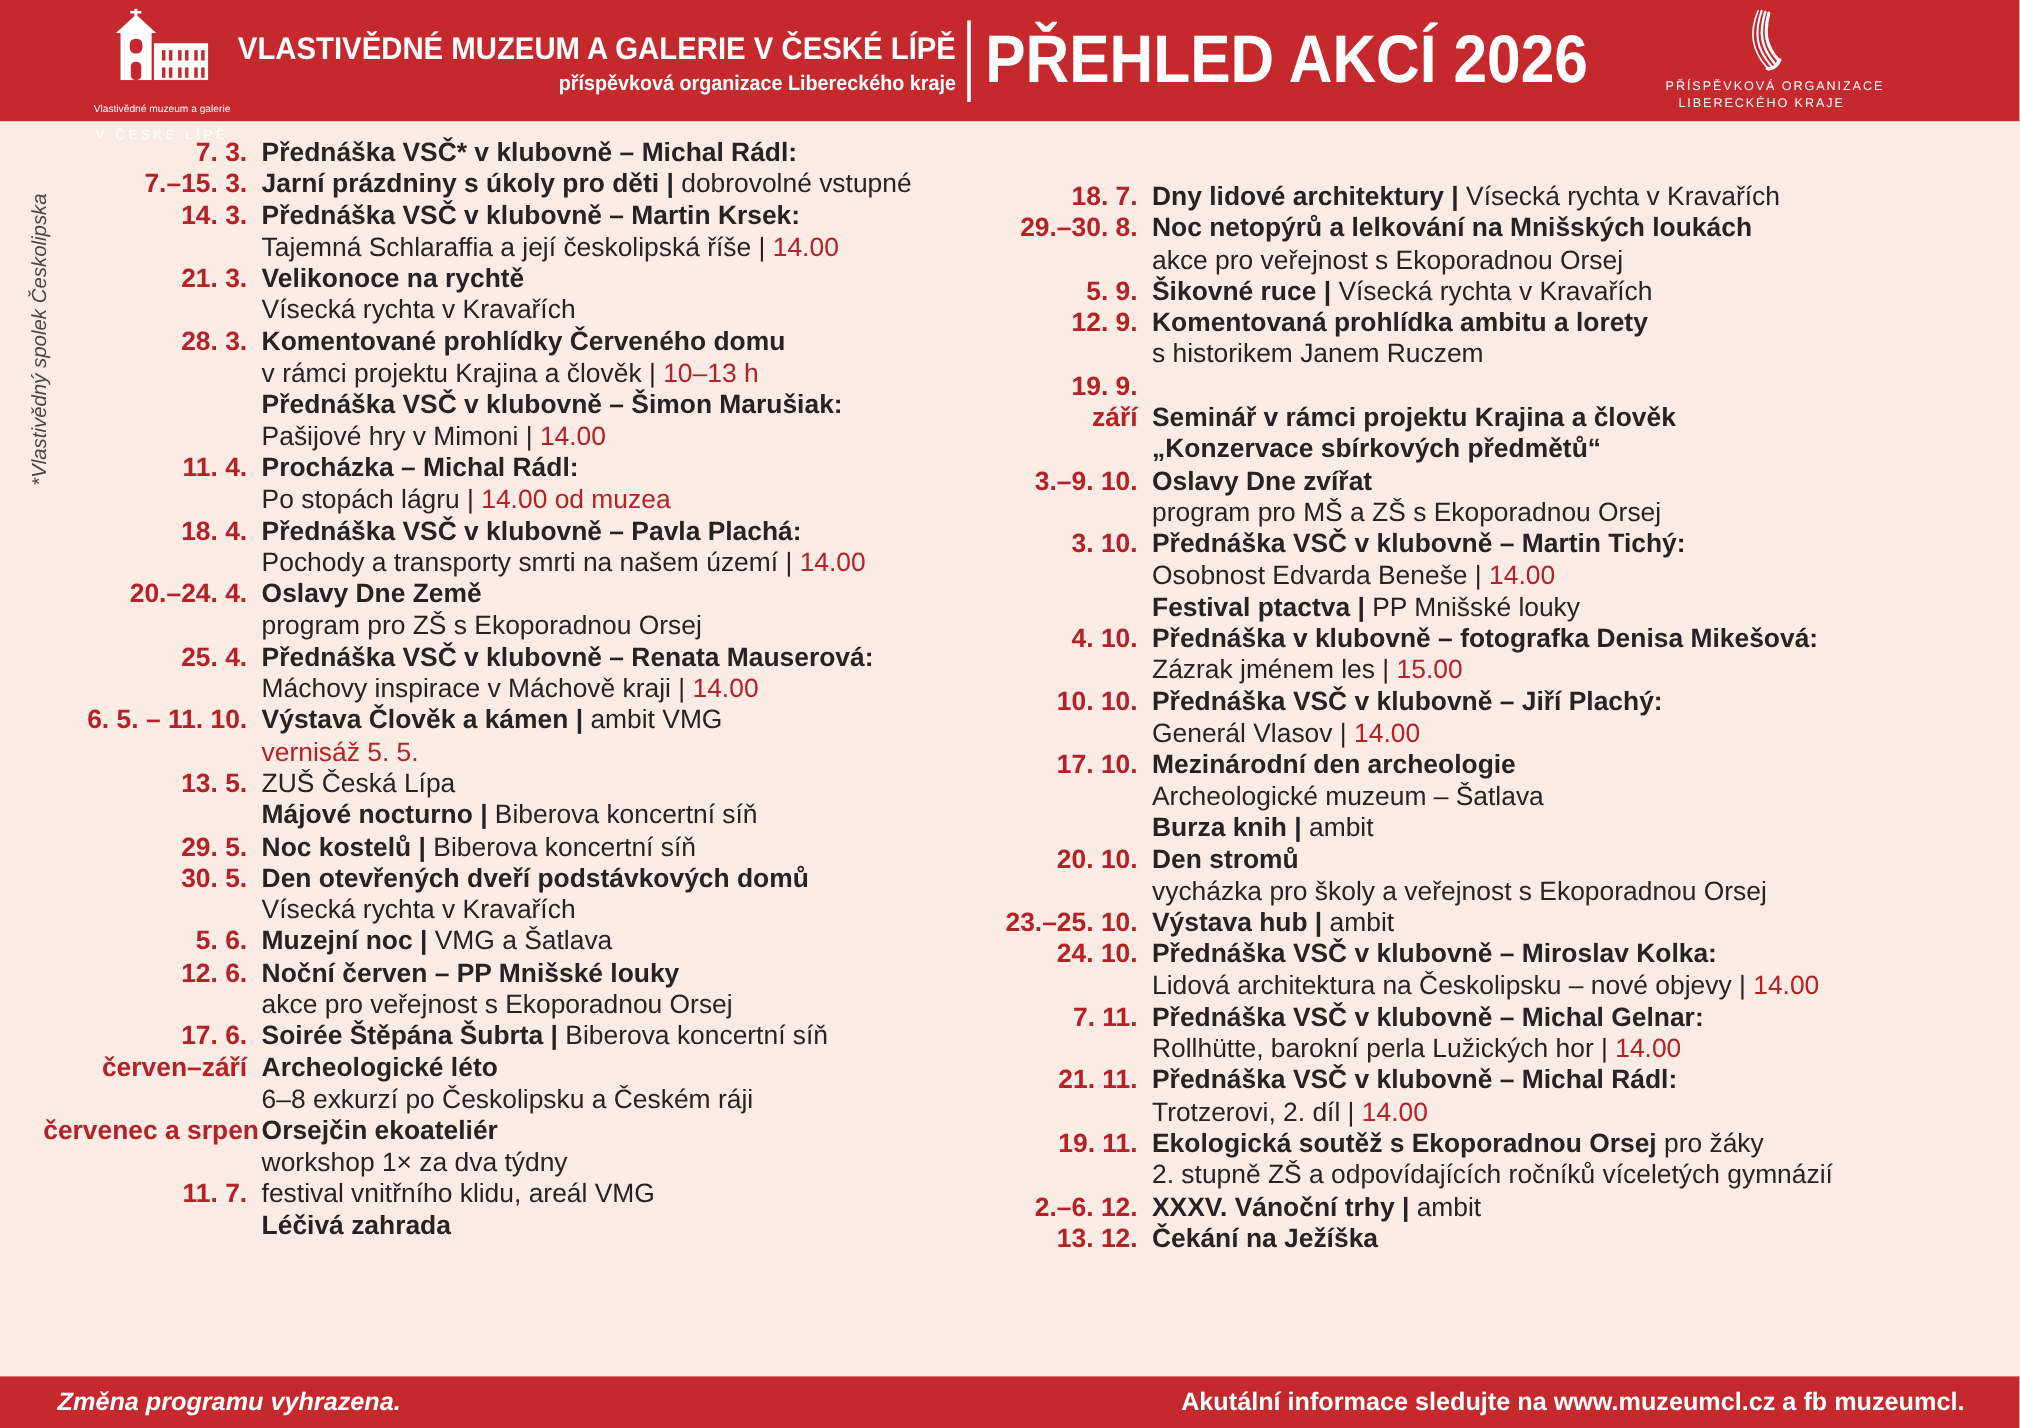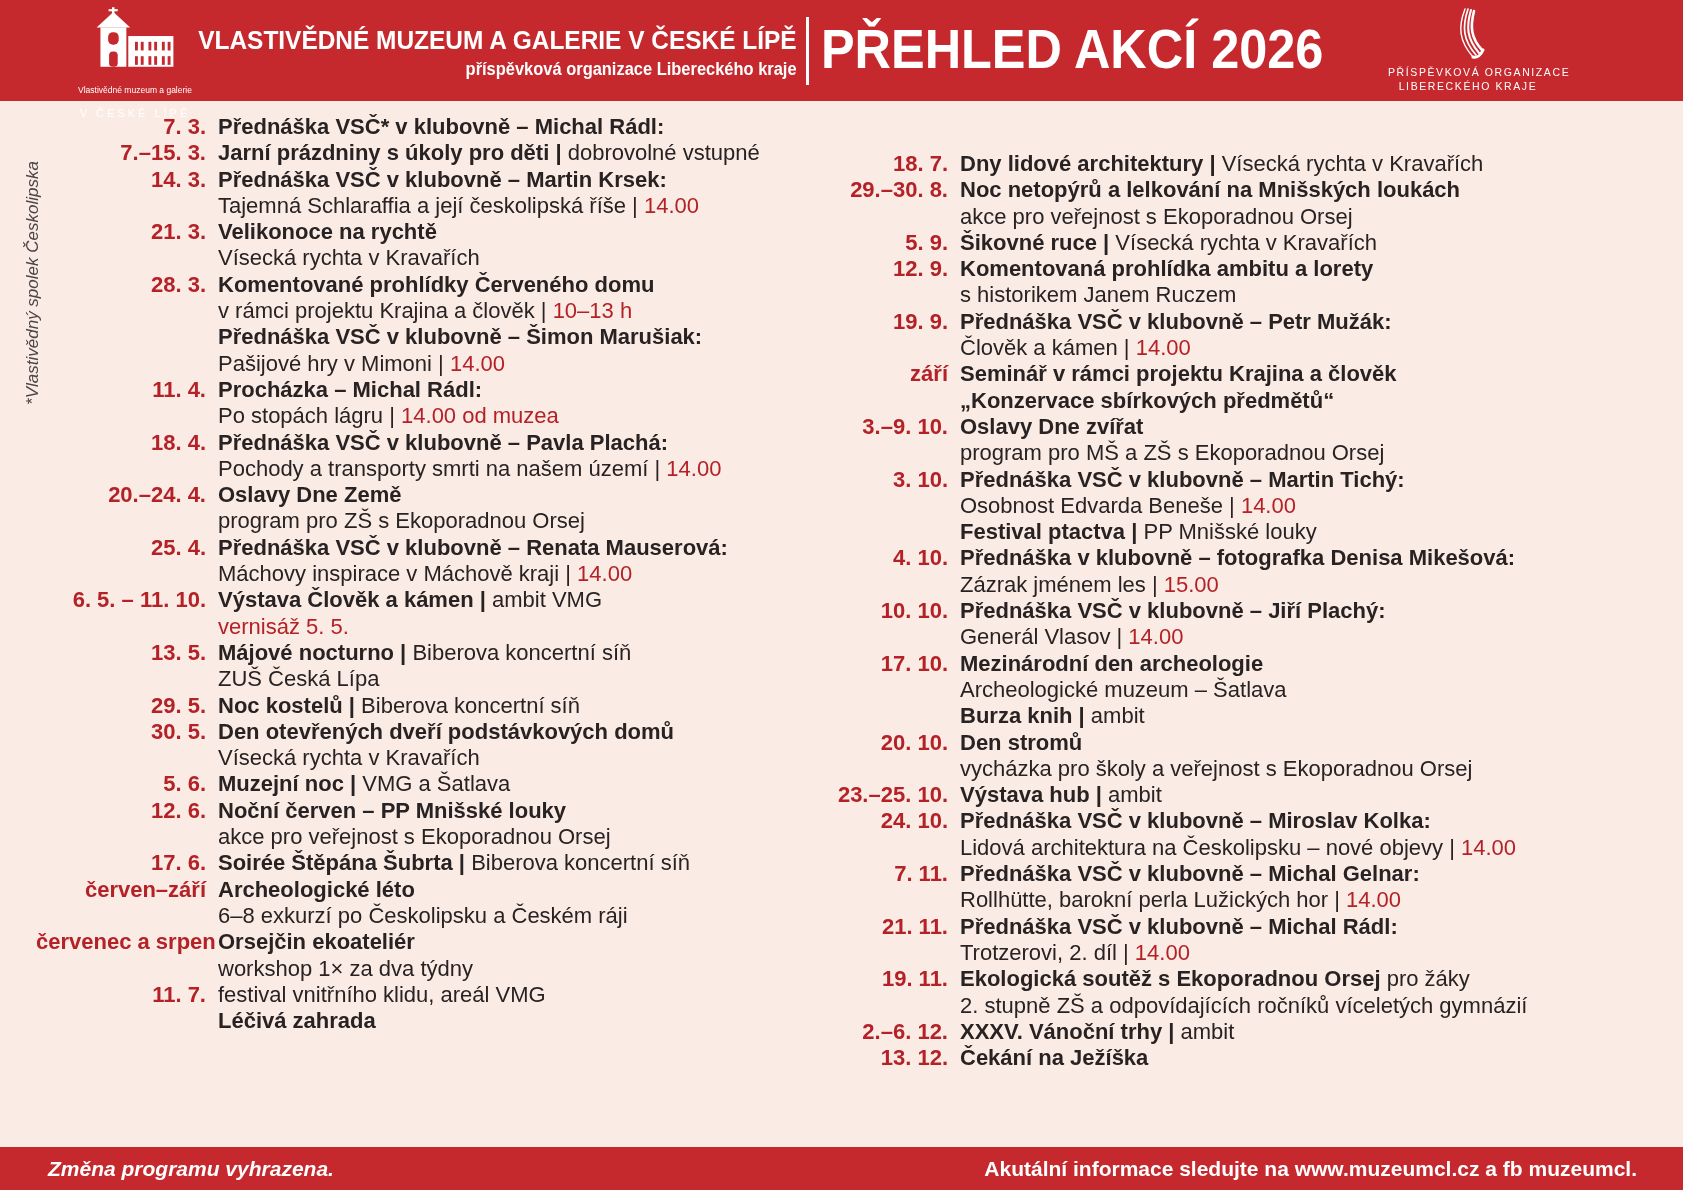--- a/index.html
+++ b/index.html
@@ -182,22 +182,22 @@
       <div class="event">
         <div class="date">6. 5. – 11. 10.</div>
         <div class="content">
           <div class="line"><span class="seg-b">Výstava Člověk a kámen | </span><span class="seg-n">ambit VMG</span></div>
           <div class="line"><span class="seg-r">vernisáž 5. 5.</span></div>
         </div>
       </div>
       <div class="event">
         <div class="date">13. 5.</div>
         <div class="content">
+          <div class="line"><span class="seg-n">ZUŠ Česká Lípa</span></div>
           <div class="line"><span class="seg-b">Májové nocturno | </span><span class="seg-n">Biberova koncertní síň</span></div>
-          <div class="line"><span class="seg-n">ZUŠ Česká Lípa</span></div>
         </div>
       </div>
       <div class="event">
         <div class="date">29. 5.</div>
         <div class="content">
           <div class="line"><span class="seg-b">Noc kostelů | </span><span class="seg-n">Biberova koncertní síň</span></div>
         </div>
       </div>
       <div class="event">
         <div class="date">30. 5.</div>
@@ -269,24 +269,20 @@
       </div>
       <div class="event">
         <div class="date">12. 9.</div>
         <div class="content">
           <div class="line"><span class="seg-b">Komentovaná prohlídka ambitu a lorety</span></div>
           <div class="line"><span class="seg-n">s historikem Janem Ruczem</span></div>
         </div>
       </div>
       <div class="event">
         <div class="date">19. 9.</div>
-        <div class="content">
-          <div class="line"><span class="seg-b">Přednáška VSČ v klubovně – Petr Mužák:</span></div>
-          <div class="line"><span class="seg-n">Člověk a kámen | </span><span class="seg-r">14.00</span></div>
-        </div>
       </div>
       <div class="event">
         <div class="date">září</div>
         <div class="content">
           <div class="line"><span class="seg-b">Seminář v rámci projektu Krajina a člověk</span></div>
           <div class="line"><span class="seg-b">„Konzervace sbírkových předmětů“</span></div>
         </div>
       </div>
       <div class="event">
         <div class="date">3.–9. 10.</div>

